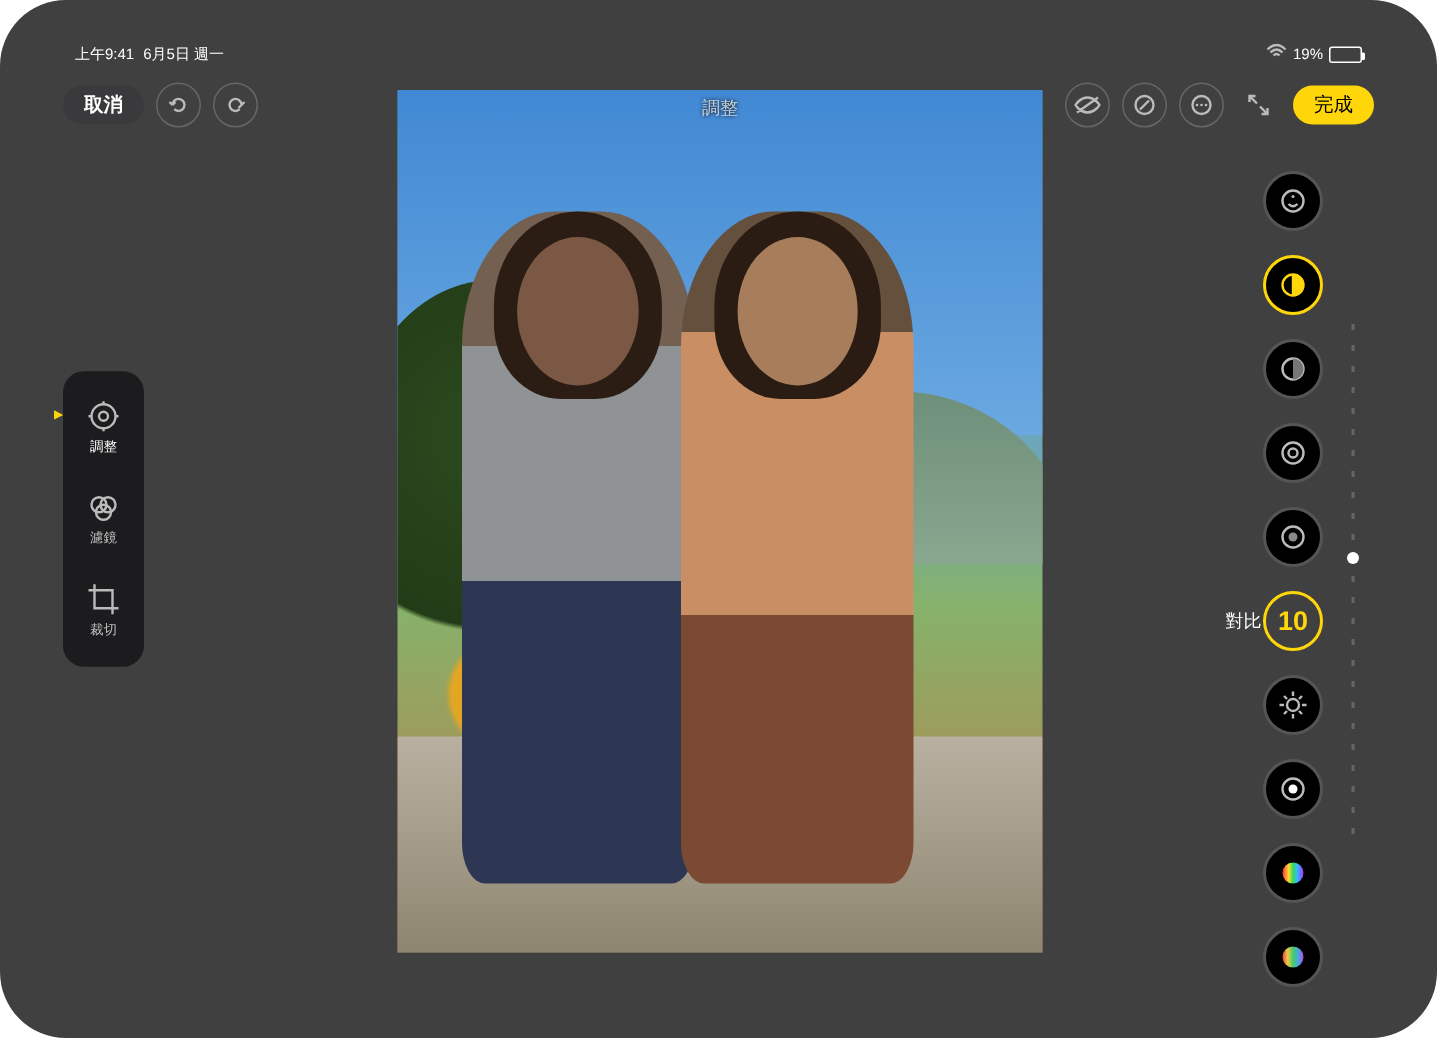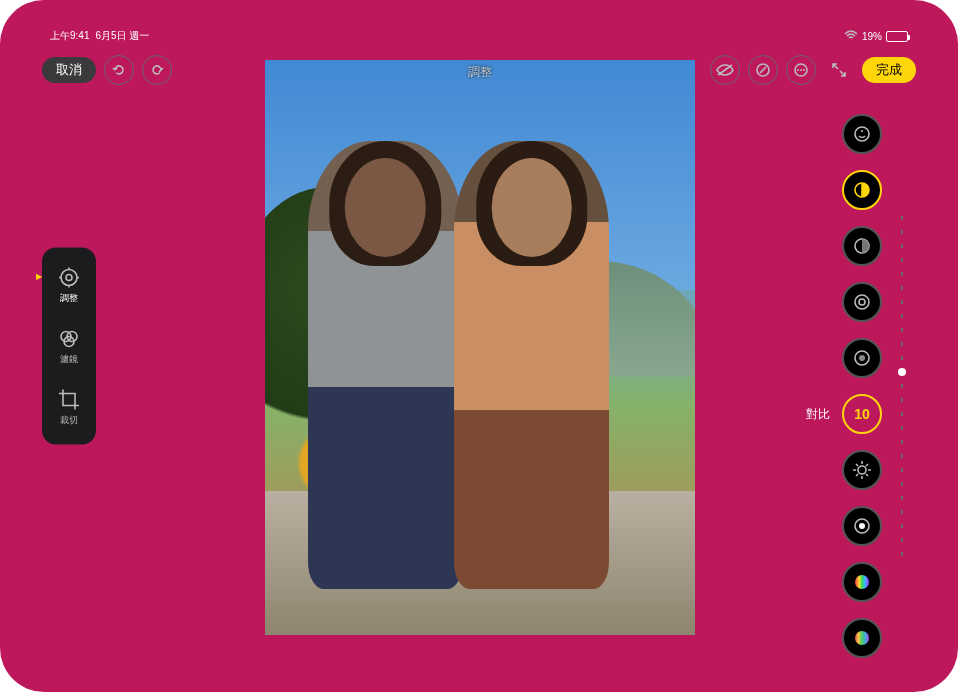--- a/index.html
+++ b/index.html
@@ -6,21 +6,21 @@
   body {
     width: 958px;
     height: 692px;
     background: #fff;
     font-family: -apple-system, "Helvetica Neue", Arial, sans-serif;
     overflow: hidden;
   }
   .device {
     width: 958px;
     height: 692px;
-    background: #be185d;
+    background: #404040;
     border-radius: 44px;
     padding: 24px 18px 18px 18px;
     position: relative;
   }
   .status-bar {
     position: absolute;
     top: 28px;
     left: 50px;
     right: 50px;
     height: 16px;
@@ -59,20 +59,21 @@
   }
   .top-row .group { display:flex; gap:8px; align-items:center; }
   .pill {
     padding: 4px 14px;
     border-radius: 16px;
     background: #3a3a3c;
     color: #fff;
     font-size: 13px;
     border: none;
     cursor: pointer;
+    font-weight: bold;
   }
   .pill.yellow { background: #ffd60a; color:#000; font-weight:400; }
   .circ-btn {
     width: 30px; height: 30px;
     border-radius: 50%;
     border: 1.5px solid #666;
     background: transparent;
     color:#bbb;
     display:flex; align-items:center; justify-content:center;
     cursor:pointer;
@@ -151,35 +152,35 @@
     width:120px;
     bottom:60px;
     display:flex;
     align-items:center;
   }
   .adj-list {
     display:flex; flex-direction:column; gap:16px;
     align-items:flex-end;
     flex:1;
   }
-  .adj-row { display:flex; align-items:center; gap:12px; }
+  .adj-row { display:flex; align-items:center; gap:1px; }
   .adj-label { color:#fff; font-size:12px; width:30px; text-align:right;}
   .adj-btn {
     width:40px; height:40px; border-radius:50%;
     border:2px solid #555; background:#000;
     display:flex; align-items:center; justify-content:center;
     color:#ccc; font-size:16px; cursor:pointer;
     position:relative;
   }
   .adj-btn.sel { border-color:#ffd60a; color:#ffd60a; }
   .adj-value {
     width:40px; height:40px; border-radius:50%;
     border:2px solid #ffd60a; color:#ffd60a;
     display:flex; align-items:center; justify-content:center;
-    font-size:14px; font-weight:600;
+    font-size:18px; font-weight:600;
   }
   .vslider {
     width:20px;
     margin-left:10px;
     height:340px;
     align-self:center;
     display:flex; flex-direction:column; align-items:center;
     position:relative;
   }
   .vslider .track {

